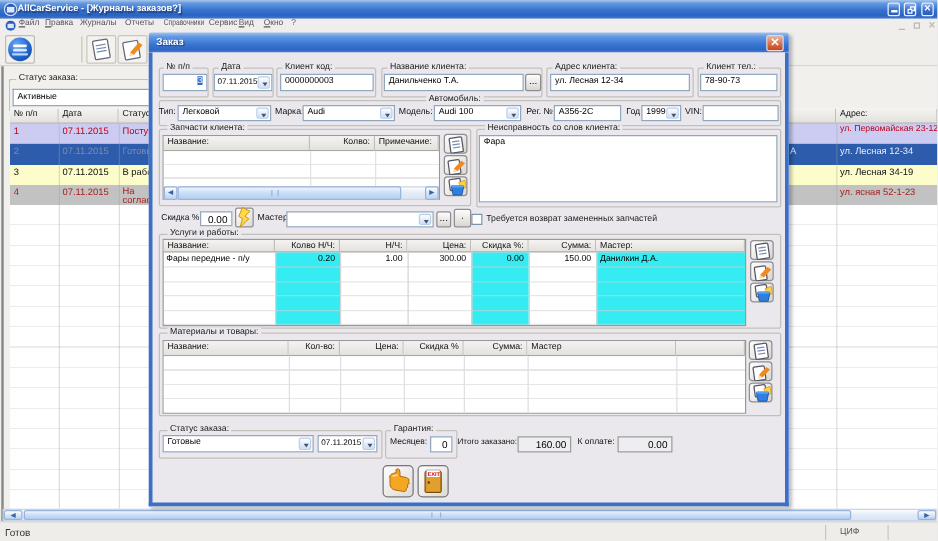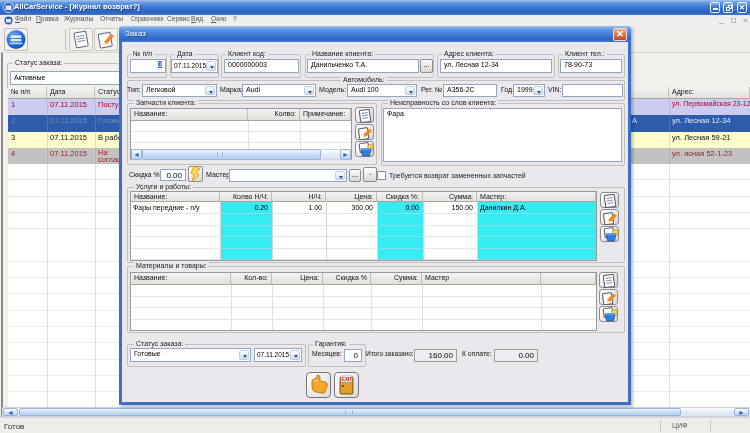--- a/index.html
+++ b/index.html
@@ -45,21 +45,21 @@
 .ghead.r { text-align:right; }
 
 
 .ibtn { position:absolute; width:19px; height:16px; border:1px solid #8e8e8e; border-radius:3px; background:linear-gradient(135deg,#fefefe,#d8d6d2); }
 .ibtn svg { position:absolute; left:1px; top:0px; }
 
 
 #dlg { left:119px; top:26px; width:512px; height:379px; box-shadow:2px 2px 3px rgba(0,0,0,.25); border-radius:2px 2px 0 0; }
 #dlgtitle { position:absolute; left:0; top:0; width:512px; height:16px; border-radius:2px 2px 0 0;
   background:linear-gradient(180deg,#a4c2ec 0%,#629ae4 20%,#3975d2 60%,#2d68c6 85%,#4379d2 100%); }
-#dlgtitle .tx { position:absolute; left:6px; top:3px; color:#fff; font-weight:normal; font-size:8px; text-shadow:1px 1px 1px rgba(0,0,40,.5); }
+#dlgtitle .tx { position:absolute; left:6px; top:3px; color:#fff; font-weight:bold; font-size:8px; text-shadow:1px 1px 1px rgba(0,0,40,.5); }
 #dlgclose { position:absolute; right:4px; top:2px; width:14px; height:13px; border-radius:2px; border:1px solid #f0d8cc;
   background:linear-gradient(180deg,#f0b49a 0%,#df7b52 45%,#c8431c 100%); color:#fff; font-size:9px; line-height:11px; text-align:center; font-weight:bold; }
 #dlgbody { position:absolute; left:0; top:16px; width:512px; height:363px; background:#eae8ec;
   border-left:3px solid #3b70c8; border-right:3px solid #3b70c8; border-bottom:3px solid #3b70c8; }
 #dlgbody .gbox { background:#eae8ec; }
 #dlgbody .glabel { background:#eae8ec; }
 
 
 .sb-track { position:absolute; background:linear-gradient(180deg,#fdfdfd,#e8eef8 40%,#d7e3f4); border:1px solid #c8d4e8; }
 .sb-btn { position:absolute; background:linear-gradient(180deg,#fdfefe,#d9e7f9 50%,#bcd2f0); border:1px solid #98b4dc; border-radius:2px; color:#3a62a8; text-align:center; font-weight:bold; }
@@ -68,21 +68,21 @@
 .lbl { position:absolute; font-size:7px; color:#111; white-space:nowrap; }
 </style>
 </head>
 <body>
 
 <div class="abs" id="titlebar">
   <svg class="abs" style="left:3px;top:2px" width="11" height="11">
       <circle cx="5.5" cy="5.5" r="5" fill="#2a5cc0" stroke="#cde" stroke-width="1"></circle>
       <rect x="2.5" y="3.5" width="6" height="4.5" fill="#fff" opacity=".85"></rect>
     </svg>
-  <span class="ttext">AllCarService - [Журнал возврат?]</span>
+  <span class="ttext">AllCarService - [Журналы заказов?]</span>
   <div class="winbtn" style="left:710px">
       <div style="position:absolute;left:2px;bottom:2px;width:5px;height:2px;background:#fff"></div>
     </div>
   <div class="winbtn" style="left:723px">
       <div style="position:absolute;left:3.5px;top:2px;width:4px;height:4px;border:1px solid #fff"></div>
       <div style="position:absolute;left:1.5px;top:4px;width:4px;height:4px;border:1px solid #fff;background:rgba(58,111,208,1)"></div>
     </div>
   <div class="winbtn" style="left:737px;font-size:7px;line-height:10px">✕</div>
 </div>
 
@@ -173,21 +173,21 @@
     <span class="abs" style="left:3px;top:1px">2</span>
     <span class="abs" style="left:42px;top:1px">07.11.2015</span>
     <span class="abs" style="left:90px;top:1px">Готовые</span>
     <span class="abs" style="left:624px;top:1px;color:#dde4f4">А</span>
     <span class="abs" style="left:664px;top:1px;color:#e8edf8">ул. Лесная 12-34</span>
   </div>
   <div class="abs" style="left:0;top:45px;width:742px;height:16px;background:#fdfdcb;color:#101010">
     <span class="abs" style="left:3px;top:1px">3</span>
     <span class="abs" style="left:42px;top:1px">07.11.2015</span>
     <span class="abs" style="left:90px;top:1px">В работе</span>
-    <span class="abs" style="left:664px;top:1px">ул. Лесная 59-21</span>
+    <span class="abs" style="left:664px;top:1px">ул. Лесная 34-19</span>
   </div>
   <div class="abs" style="left:0;top:61px;width:742px;height:16px;background:#c2c2c2;color:#a32222">
     <span class="abs" style="left:3px;top:1px">4</span>
     <span class="abs" style="left:42px;top:1px">07.11.2015</span>
     <span class="abs" style="left:90px;top:1px;width:28px;line-height:7px;white-space:normal">На согласовании</span>
     <span class="abs" style="left:664px;top:1px">ул. ясная 52-1-23</span>
   </div>
 
   <div class="abs" style="left:0;top:77px;width:742px;height:243px;background:repeating-linear-gradient(180deg,#fff 0px,#fff 15.4px,#ececec 15.4px,#ececec 16.3px)"></div>
 

